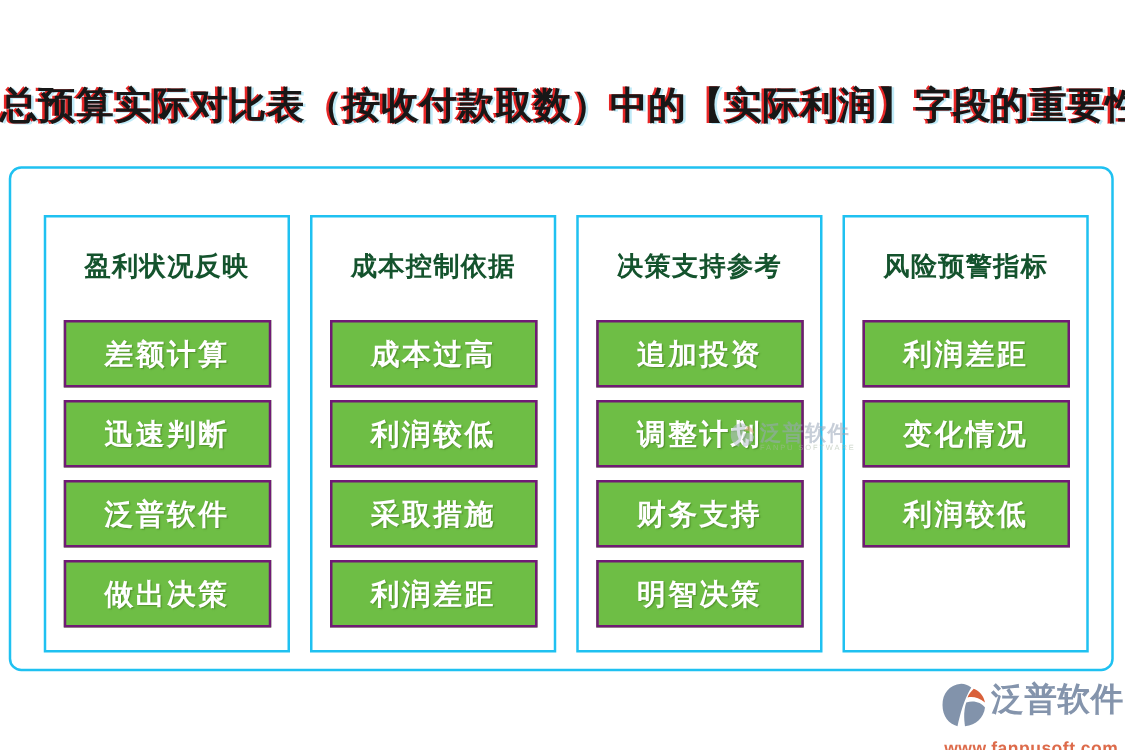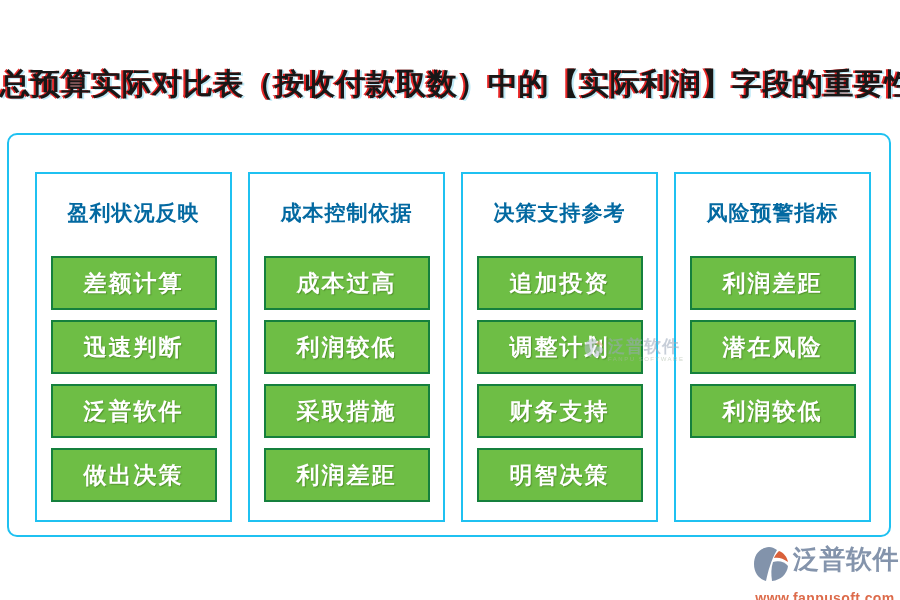--- a/index.html
+++ b/index.html
@@ -20,26 +20,26 @@
     display:flex;justify-content:space-between;
     padding:37px 18px 0 26px;
   }
   .col{
     width:197px;height:350px;box-sizing:border-box;
     border:2px solid #1fc1f1;background:#ffffff;
     display:flex;flex-direction:column;align-items:center;
     padding-top:25px;
   }
   .col-title{
-    font-size:21px;font-weight:bold;color:#0369a1;letter-spacing:1px;
+    font-size:21px;font-weight:bold;color:#14532d;letter-spacing:1px;
     margin-bottom:29px;white-space:nowrap;
   }
   .btn{
     width:166px;height:54px;box-sizing:border-box;flex:0 0 54px;
-    background:#6ebe45;border:2px solid #15803d;
+    background:#6ebe45;border:2px solid #701a75;
     color:#ffffff;font-size:23px;font-weight:bold;letter-spacing:2px;
     display:flex;align-items:center;justify-content:center;
     margin-bottom:10px;white-space:nowrap;
     text-shadow:1px 1px 1px rgba(55,105,20,0.5);
   }
   .watermark{
     position:absolute;left:583px;top:337px;opacity:0.55;
     display:flex;align-items:flex-start;pointer-events:none;
   }
   .watermark .wm-text{margin-left:3px;}
@@ -92,21 +92,21 @@
     <div class="col-title">决策支持参考</div>
     <div class="btn">追加投资</div>
     <div class="btn">调整计划</div>
     <div class="btn">财务支持</div>
     <div class="btn">明智决策</div>
   </div>
 
   <div class="col">
     <div class="col-title">风险预警指标</div>
     <div class="btn">利润差距</div>
-    <div class="btn">潜在风险</div>
+    <div class="btn">变化情况</div>
     <div class="btn">利润较低</div>
   </div>
 
 </div>
 
 <div class="watermark">
   <span>
     <svg width="22" height="22" viewBox="0 0 40 40">
       <path d="M18 3 C8 4 3 11 3 20 C3 29 8 35 15 37 C17 28 20 16 26 6 C23 4 21 3 18 3 Z" fill="#b6c0cc"></path>
       <path d="M28 7 C33 9 36 13 37 18 C32 14 27 13 23 14 C24 11 26 9 28 7 Z" fill="#e2a488"></path>

